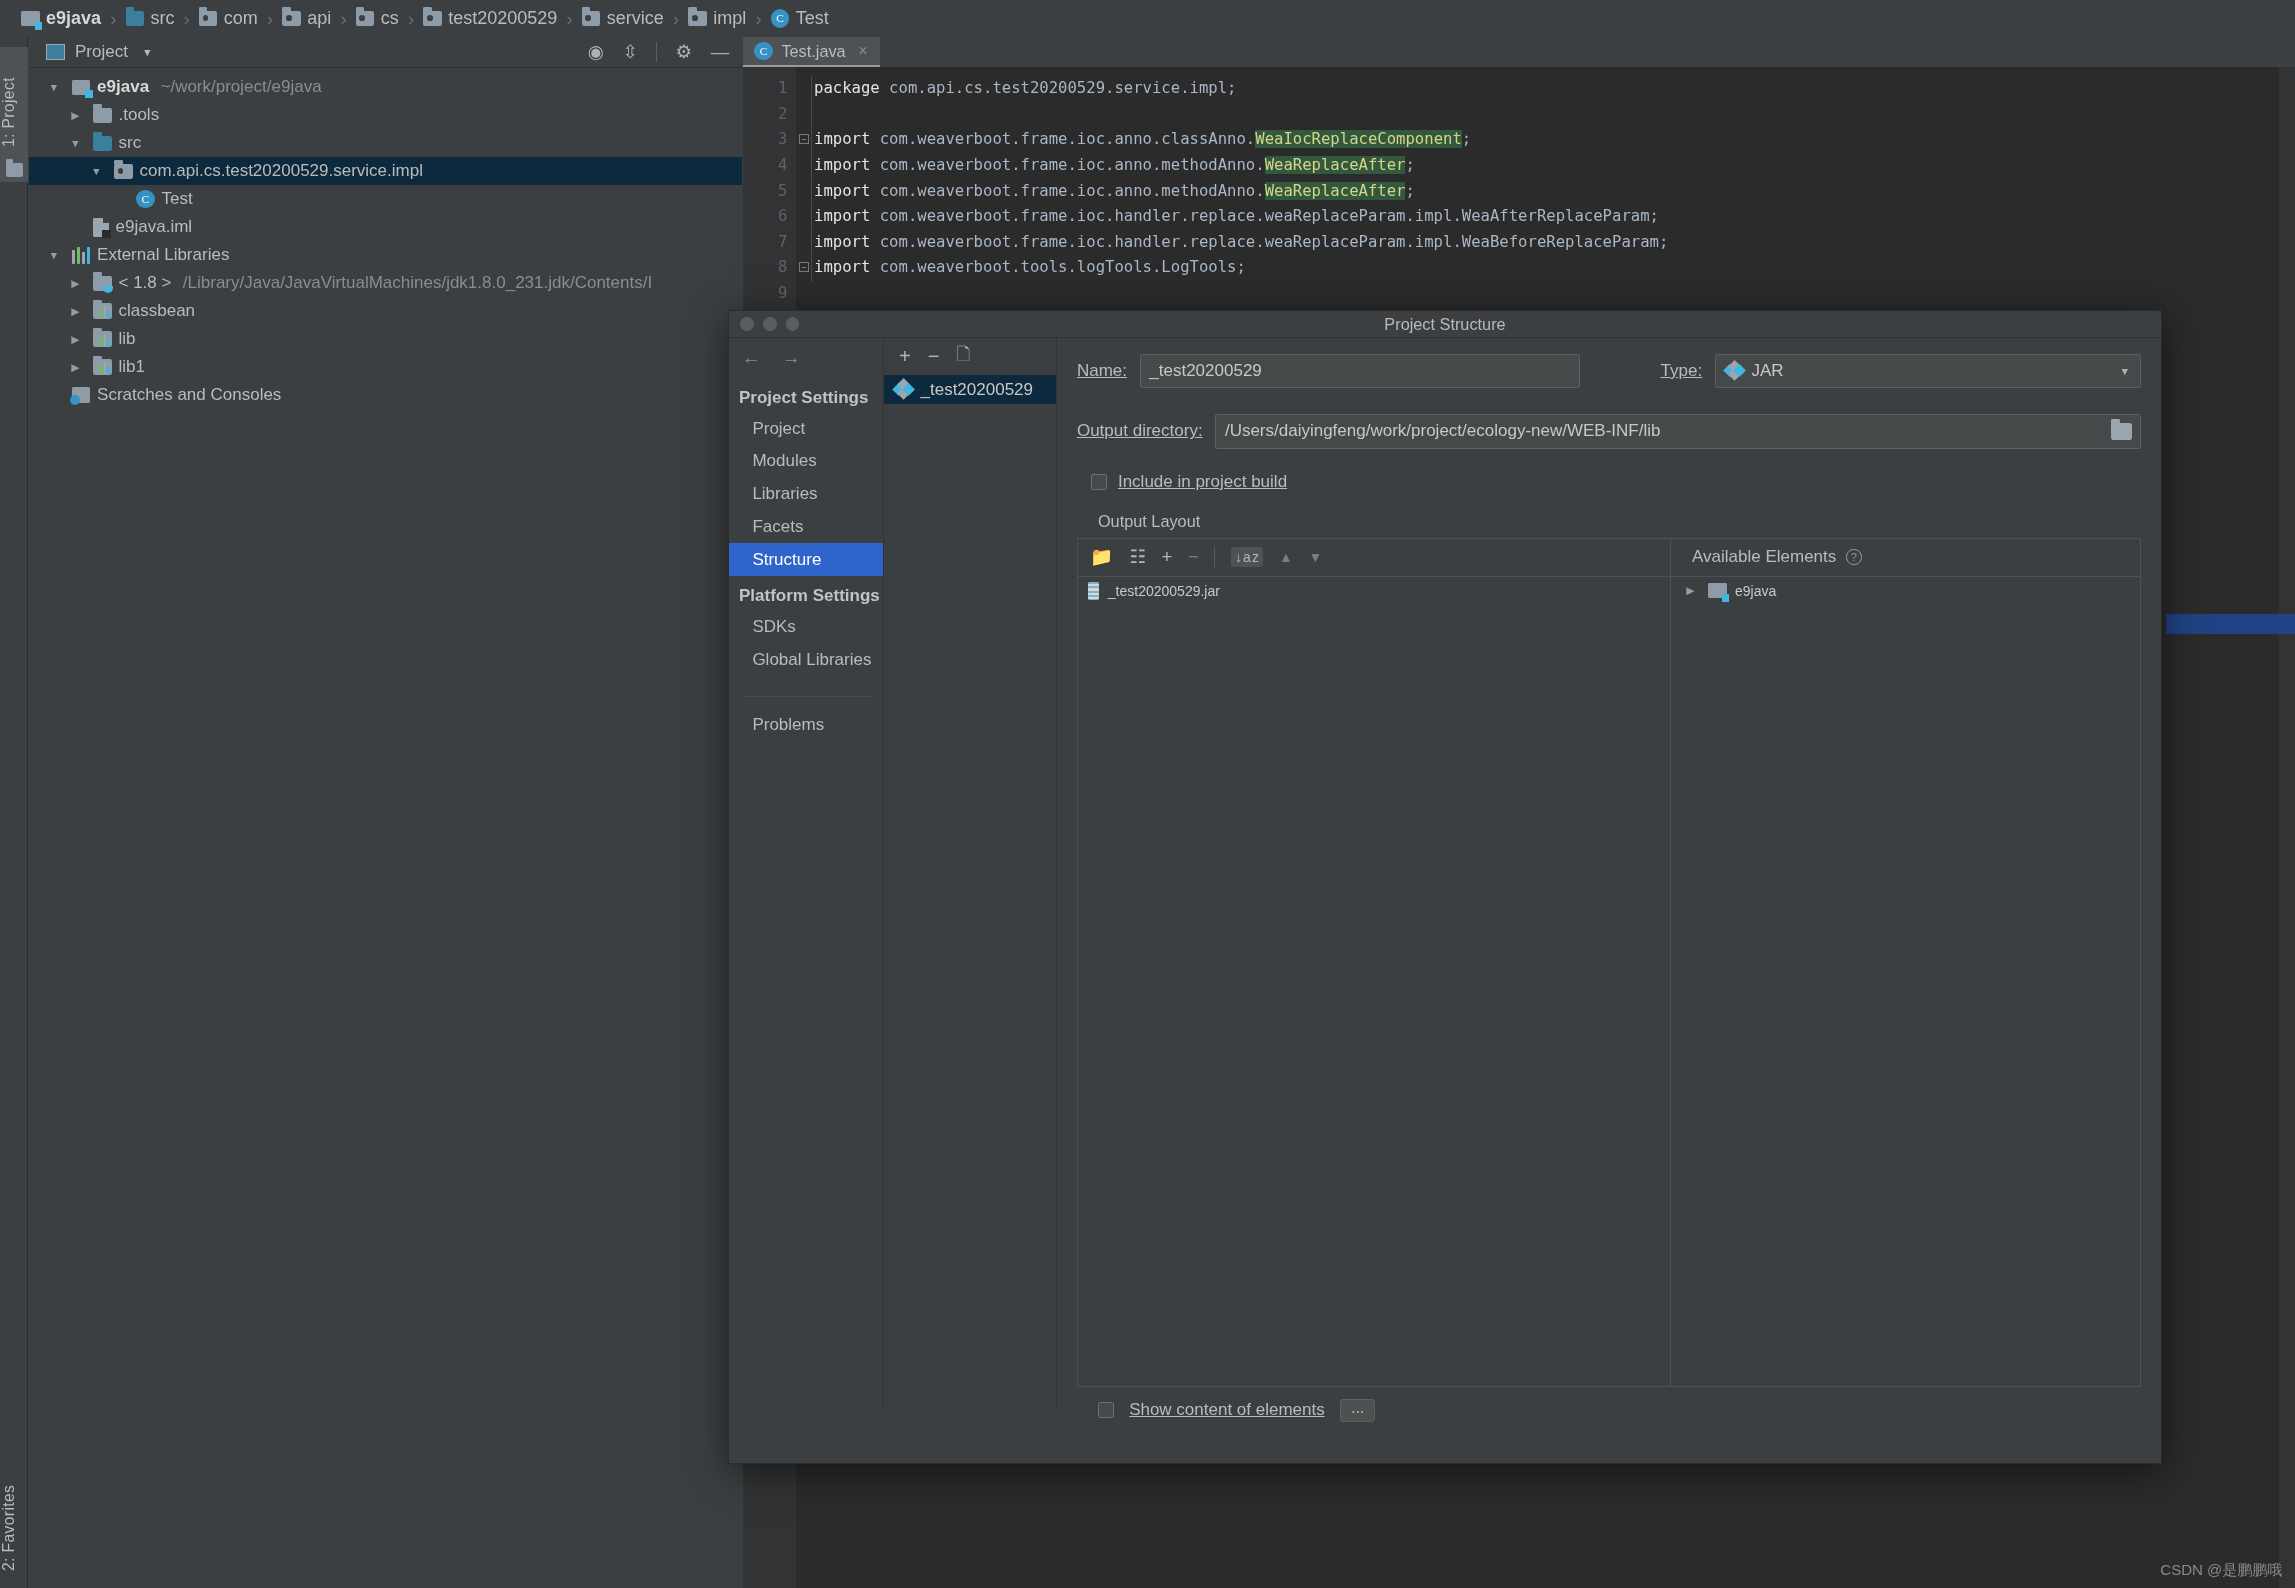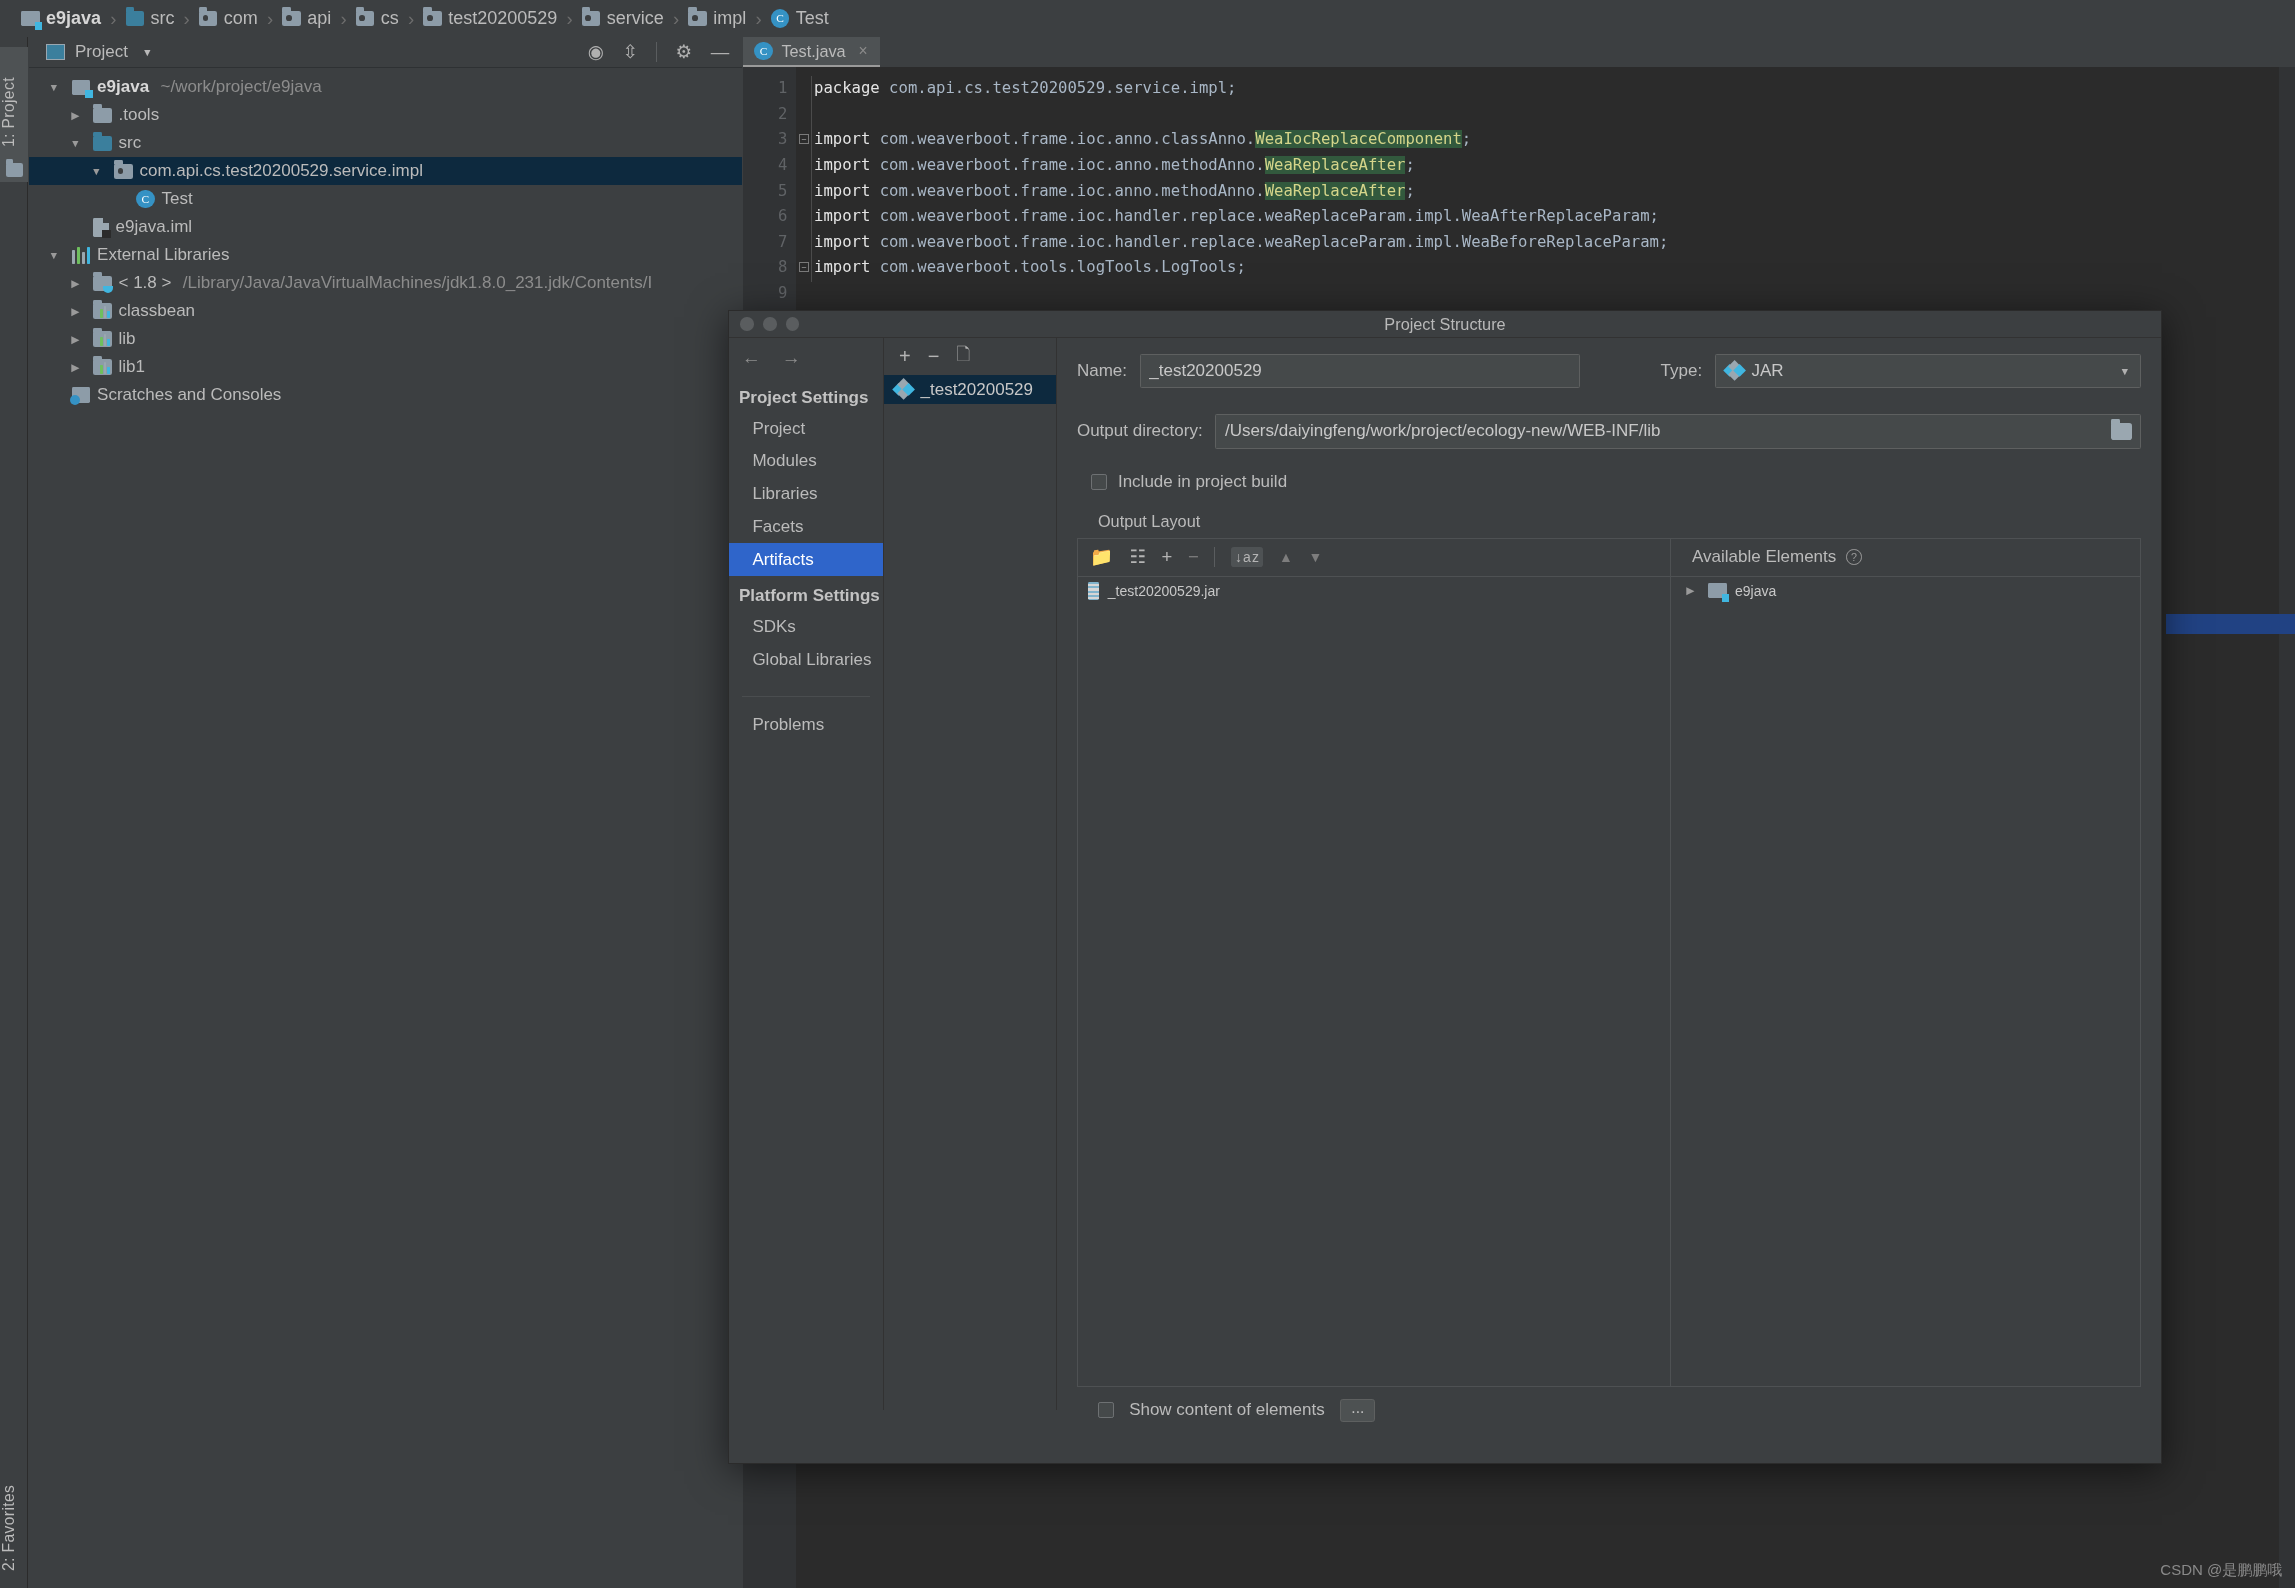--- a/index.html
+++ b/index.html
@@ -150,21 +150,21 @@
 
   .dlg-mid { width: 247px; background: #3c3f41; border-right: 0.7px solid #323232; }
   .mid-toolbar { height: 37px; display:flex; align-items:center; gap: 17px; padding-left: 15.6px; color:#b4b4b4; font-size: 20px; }
   .art-item { height: 29px; display:flex; align-items:center; padding-left: 10px; gap: 8.5px; font-size: 17px; color:#c8c8c8;}
   .art-item.sel { background: #0d293e; }
   .ic-artifact { width: 18.5px; height: 18.5px; position: relative; flex: none; }
   .ic-artifact b, .ic-artifact i { position:absolute; width: 9.2px; height: 9.2px; transform: rotate(45deg); display:block; }
 
   .dlg-right { flex: 1; background: #3c3f41; padding: 15.6px 20px 0 20px; position: relative; }
   .row { display:flex; align-items:center; }
-  .lbl { font-size: 17px; color: #bbbbbb; }
+  .lbl { font-size: 17px; color: #bbbbbb; text-decoration: underline; }
   .field {
     background: #45494a; border: 0.7px solid #5e6060; color: #c8c8c8;
     font-size: 17px; padding: 6.4px 8.5px; border-radius: 1.4px;
   }
   .combo {
     background: #45494a; border: 0.7px solid #5e6060; color: #c8c8c8;
     font-size: 17px; padding: 6.4px 8.5px; border-radius: 1.4px;
     display:flex; align-items:center; gap: 8.5px; position: relative;
   }
   .combo .caret { position:absolute; right: 10px; color:#b0b0b0; font-size: 10.7px; }
@@ -437,21 +437,21 @@
         <div class="navarrows">
           <span>←</span>
           <span>→</span>
         </div>
         <div class="nav-group-title">Project Settings</div>
         <div id="navProject">
             <div class="nav-item">Project</div>
             <div class="nav-item">Modules</div>
             <div class="nav-item">Libraries</div>
             <div class="nav-item">Facets</div>
-            <div class="nav-item active">Artifacts</div>
+            <div class="nav-item active">Structure</div>
           </div>
         <div class="nav-group-title">Platform Settings</div>
         <div id="navPlatform">
             <div class="nav-item">SDKs</div>
             <div class="nav-item">Global Libraries</div>
           </div>
         <div class="nav-sep"></div>
         <div class="nav-item">Problems</div>
       </div>
 

